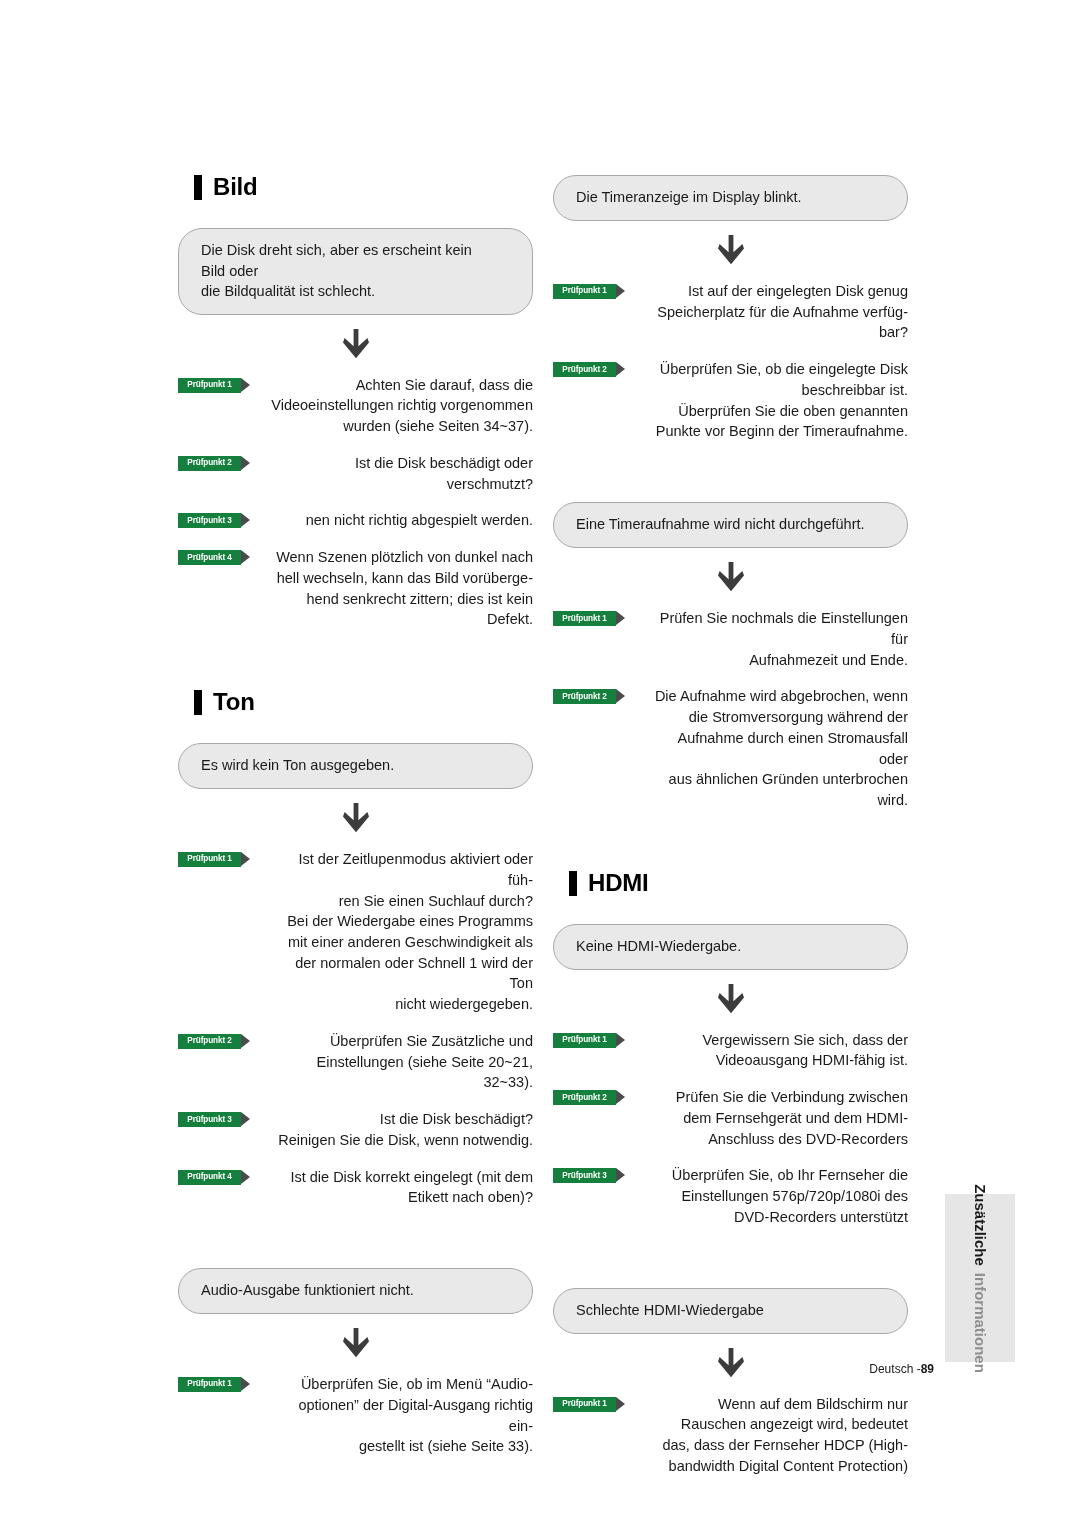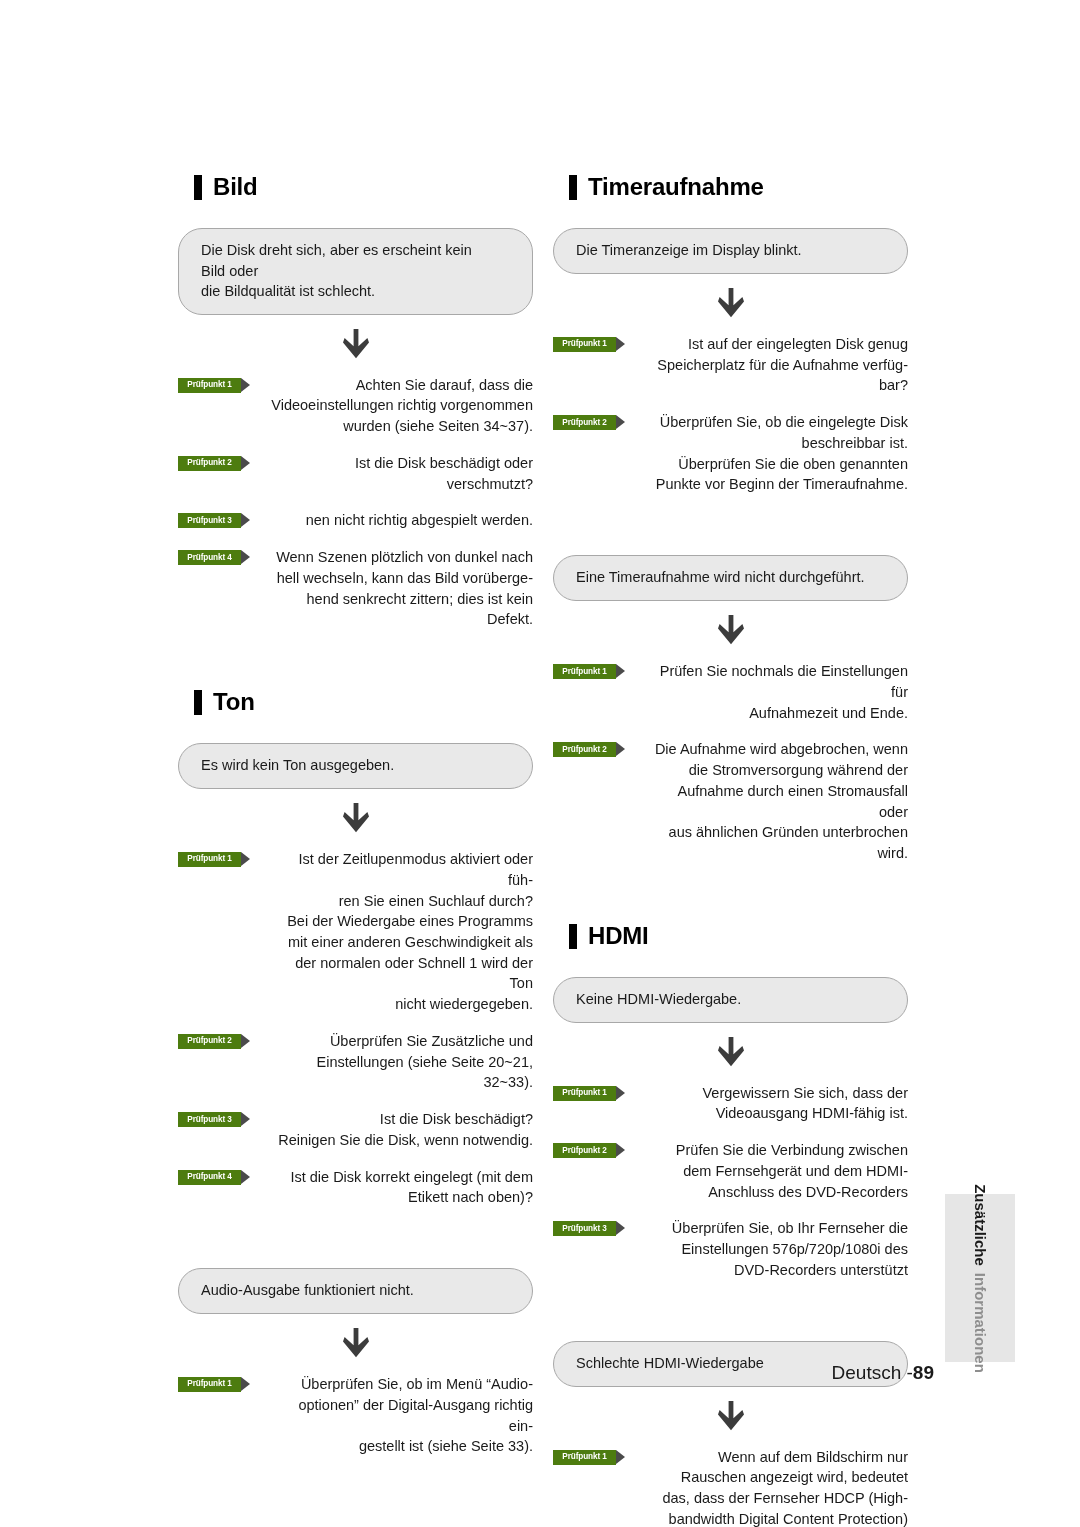--- a/index.html
+++ b/index.html
@@ -97,21 +97,21 @@
     width: 72px;
     height: 15px;
     margin-top: 3px;
     margin-right: 0;
   }
   .badge .badge-body {
     position: absolute;
     left: 0; top: 0;
     width: 63px;
     height: 15px;
-    background: #4d7c0f;
+    background: #15803d;
     display: flex;
     align-items: center;
     justify-content: center;
   }
   .badge .badge-tip {
     position: absolute;
     left: 63px;
     top: 0;
     width: 0; height: 0;
     border-top: 7.5px solid transparent;
@@ -168,21 +168,21 @@
     color: #8e8e8e;
   }
 
   
   .footer {
     position: absolute;
     left: 0;
     top: 1362px;
     width: 934px;
     text-align: right;
-    font-size: 19px;
+    font-size: 12px;
     color: #1a1a1a;
   }
   .footer .lang { font-weight: normal; }
   .footer .pageno { font-weight: bold; }
 </style>
 </head>
 <body>
 
 <div class="page">
 
@@ -337,24 +337,20 @@
           </span>
           <span class="check-text">
             <span class="line">Überprüfen Sie, ob im Menü “Audio-</span>
             <span class="line">optionen” der Digital-Ausgang richtig ein-</span>
             <span class="line">gestellt ist (siehe Seite 33).</span>
           </span>
         </div>
       </div>
     </div>
   <div class="col col-right">
-      <div class="section-head">
-        <span class="bar"></span>
-        <span class="title">Timeraufnahme</span>
-      </div>
       <div class="symptom">
         <p>Die Timeranzeige im Display blinkt.</p>
       </div>
       <span class="arrow-wrap">
         <svg class="arrow" viewBox="0 0 26 30">
           <path d="M10.6 0 H15.4 V17.2 L24.4 9.0 L26 13.6 L13 29.2 L0 13.6 L1.6 9.0 L10.6 17.2 Z" fill="#3c3c3c"></path>
         </svg>
       </span>
       <div class="checks">
         <div class="check">

